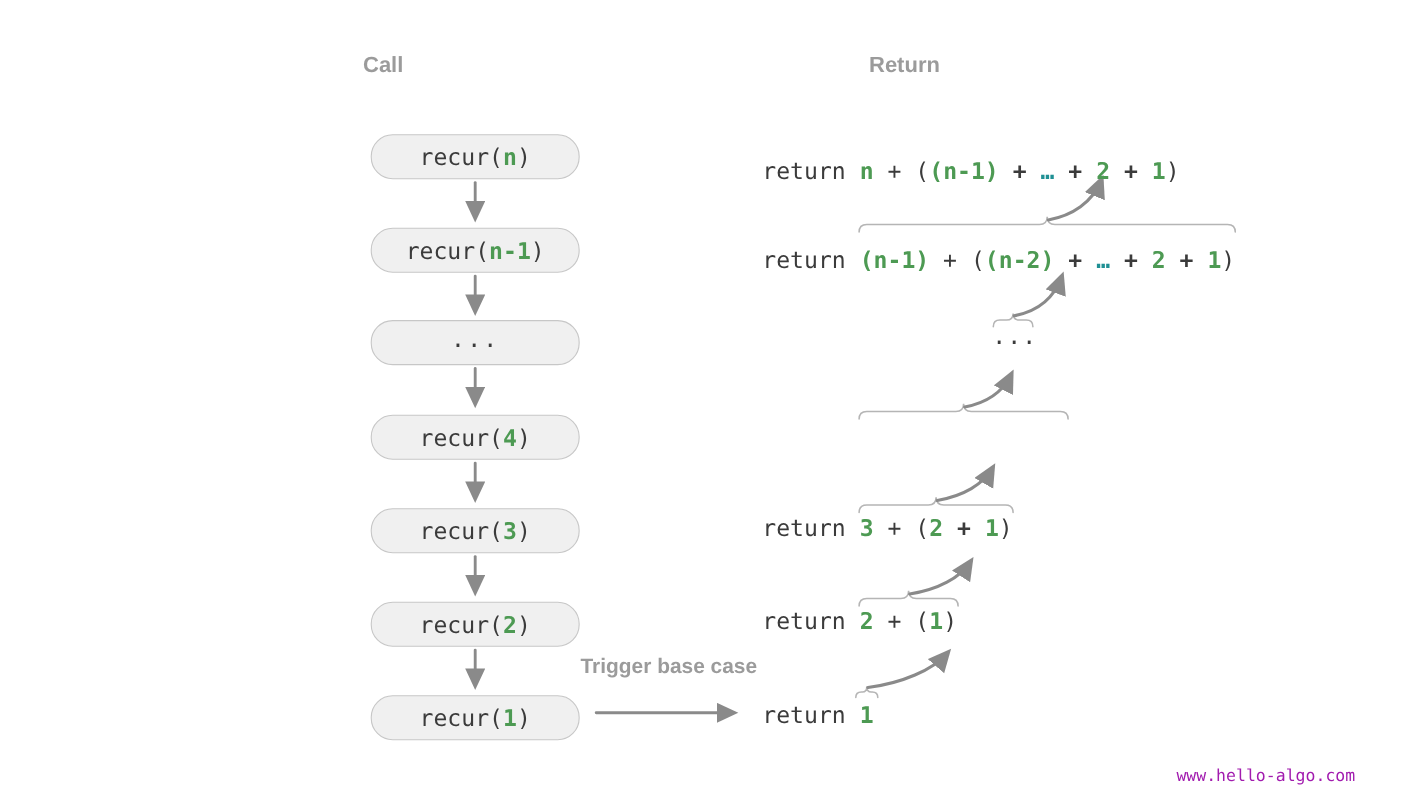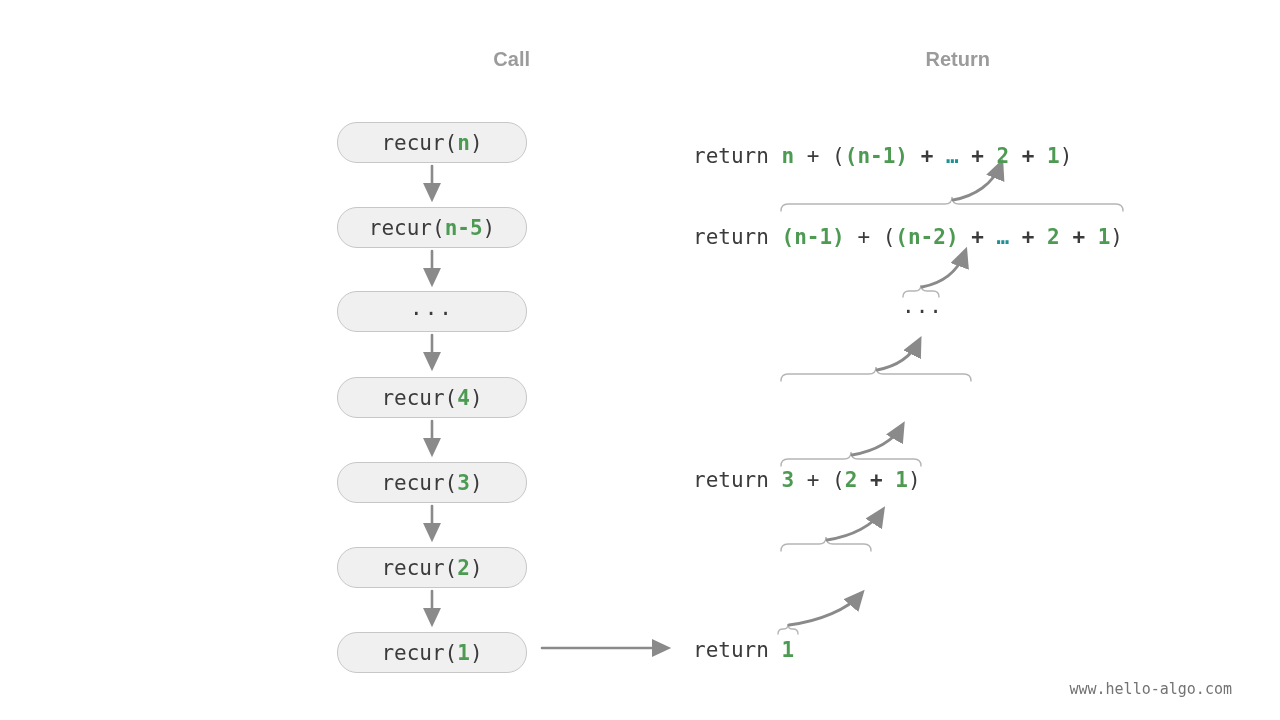--- a/index.html
+++ b/index.html
@@ -1,21 +1,21 @@
 <!DOCTYPE html>
 <html><head>
 <meta charset="utf-8">
 <style>
   * { margin:0; padding:0; box-sizing:border-box; }
   html,body { width:1280px; height:720px; background:#ffffff; overflow:hidden;
               font-family:"Liberation Sans", sans-serif; }
   .canvas { position:relative; width:1280px; height:720px; background:#ffffff; }
   svg.overlay { position:absolute; left:0; top:0; width:1280px; height:720px; }
 
-  .hdr { position:absolute; width:200px; text-align:right;
+  .hdr { position:absolute; width:200px; text-align:left;
          font: bold 20px "Liberation Sans", sans-serif; color:#9b9b9b; }
 
   .box { position:absolute; left:337px; width:190px; height:41px;
          background:#f0f0f0; border:1.5px solid #c7c7c7; border-radius:20px;
          display:flex; align-items:center; justify-content:center;
          font: 21px "DejaVu Sans Mono", monospace; color:#3b3b3b; white-space:pre; }
   .box .dots { transform:translateY(-4px); letter-spacing:2px; }
 
   .row { position:absolute; left:693px; height:28px; line-height:28px;
          font: 21px "DejaVu Sans Mono", monospace; color:#3b3b3b; white-space:pre; }
@@ -23,22 +23,22 @@
          font: 21px "DejaVu Sans Mono", monospace; color:#3b3b3b; letter-spacing:1px; }
 
   .code  { color:#3b3b3b; }
   .green { color:#4d9a53; font-weight:bold; }
   .teal  { color:#1f9094; font-weight:bold; }
   .op    { color:#3b3b3b; font-weight:bold; }
 
   .trigger-label { position:absolute; left:508px; top:596px; width:200px; text-align:center;
          font: bold 19px "Liberation Sans", sans-serif; color:#9b9b9b; }
 
-  .watermark { position:absolute; left:1032px; top:680px; width:200px; text-align:right;
-         font: 15px "DejaVu Sans Mono", monospace; color:#737373; }
+  .watermark { position:absolute; left:1032px; top:696px; width:200px; text-align:right;
+         font: 15px "DejaVu Sans Mono", monospace; color:#a21caf; }
 </style>
 </head>
 <body>
 
 <div class="canvas">
 
   <svg class="overlay" viewBox="0 0 1280 720" xmlns="http://www.w3.org/2000/svg">
     <defs>
       <marker id="ah" markerWidth="8" markerHeight="8" refX="5.5" refY="3.5" orient="auto">
         <path d="M0,0 L7.5,3.5 L0,7 Z" fill="#8a8a8a"></path>
@@ -74,28 +74,30 @@
       <path d="M852,455 C876,451 894,440 902,426"></path>
       <path d="M827,540 C853,536 873,525 882,511"></path>
       <path d="M789,625 C820,621 848,609 861,594"></path>
     </g>
   </svg>
 
   <div class="hdr" style="left:330px; top:48px;">Call</div>
   <div class="hdr" style="left:790px; top:48px;">Return</div>
 
   <div class="box" style="top:122px;"><span class="code">recur(</span><span class="green">n</span><span class="code">)</span></div>
-  <div class="box" style="top:207px;"><span class="code">recur(</span><span class="green">n-5</span><span class="code">)</span></div>
+  <div class="box" style="top:207px;"><span class="code">recur(</span><span class="green">n-1</span><span class="code">)</span></div>
   <div class="box" style="top:291px;"><span class="code dots">...</span></div>
   <div class="box" style="top:377px;"><span class="code">recur(</span><span class="green">4</span><span class="code">)</span></div>
   <div class="box" style="top:462px;"><span class="code">recur(</span><span class="green">3</span><span class="code">)</span></div>
   <div class="box" style="top:547px;"><span class="code">recur(</span><span class="green">2</span><span class="code">)</span></div>
   <div class="box" style="top:632px;"><span class="code">recur(</span><span class="green">1</span><span class="code">)</span></div>
 
   <div class="row" style="top:144px;"><span class="code">return </span><span class="green">n</span><span class="code"> + </span><span class="code">(</span><span class="green">(n-1)</span><span class="op"> + </span><span class="teal">…</span><span class="op"> + </span><span class="green">2</span><span class="op"> + </span><span class="green">1</span><span class="code">)</span></div>
   <div class="row" style="top:225px;"><span class="code">return </span><span class="green">(n-1)</span><span class="code"> + </span><span class="code">(</span><span class="green">(n-2)</span><span class="op"> + </span><span class="teal">…</span><span class="op"> + </span><span class="green">2</span><span class="op"> + </span><span class="green">1</span><span class="code">)</span></div>
   <div class="dotsrow" style="top:294px;"><span class="code">...</span></div>
   <div class="row" style="top:468px;text-align:center;"><span class="code">return </span><span class="green">3</span><span class="code"> + </span><span class="code">(</span><span class="green">2</span><span class="op"> + </span><span class="green">1</span><span class="code">)</span></div>
+  <div class="row" style="top:553px;"><span class="code">return </span><span class="green">2</span><span class="code"> + </span><span class="code">(</span><span class="green">1</span><span class="code">)</span></div>
   <div class="row" style="top:638px;"><span class="code">return </span><span class="green">1</span></div>
 
+  <div class="trigger-label">Trigger base case</div>
   <div class="watermark">www.hello-algo.com</div>
 
 </div>
 
 </body></html>

